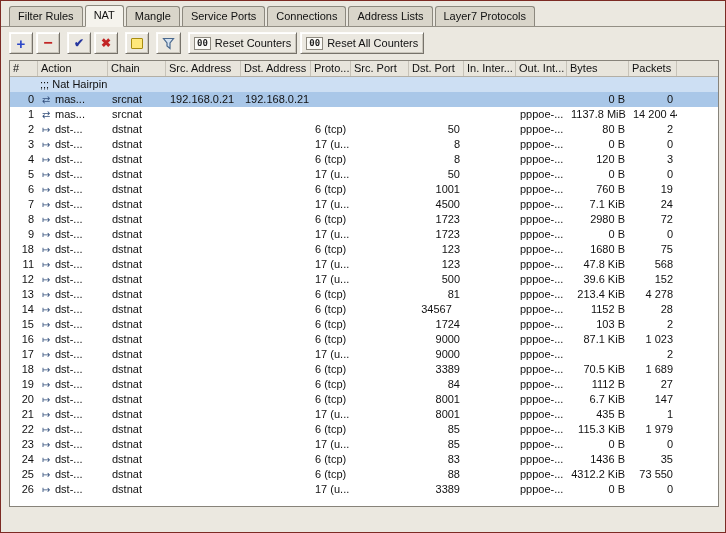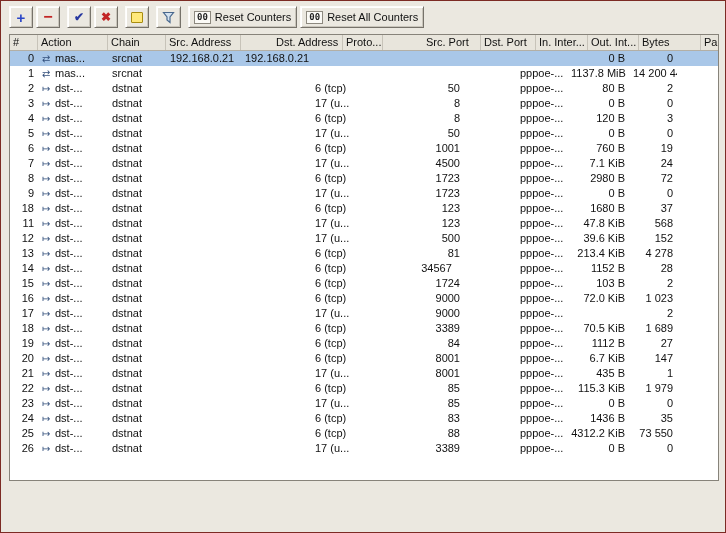--- a/index.html
+++ b/index.html
@@ -50,20 +50,29 @@
   .row.selected { background:#a9c7e8; }
   .row.comment  { background:#cddff3; }
   .row.comment .cell { padding-left:30px; }
   .act-icon { display:inline-block; width:13px; font-size:10px; color:#34507c; }
 </style>
 </head>
 <body>
 
 <div class="window">
 
+  <div class="tabbar" id="tabs">
+      <div class="tab">Filter Rules</div>
+      <div class="tab active">NAT</div>
+      <div class="tab">Mangle</div>
+      <div class="tab">Service Ports</div>
+      <div class="tab">Connections</div>
+      <div class="tab">Address Lists</div>
+      <div class="tab">Layer7 Protocols</div>
+    </div>
 
   <div class="toolbar">
     <button class="tbtn">
       <span class="glyph-add">+</span>
     </button>
     <button class="tbtn">
       <span class="glyph-remove">−</span>
     </button>
     <button class="tbtn gap">
       <span class="glyph-enable">✔</span>
@@ -88,31 +97,34 @@
       <span>Reset All Counters</span>
     </button>
   </div>
 
   <div class="grid">
     <div class="ghead" id="gridHeader">
         <div class="hcell" style="width: 28px;">#</div>
         <div class="hcell" style="width: 70px;">Action</div>
         <div class="hcell" style="width: 58px;">Chain</div>
         <div class="hcell" style="width: 75px;">Src. Address</div>
-        <div class="hcell" style="width: 70px; margin-left: 32px;">Dst. Address</div>
+        <div class="hcell" style="width: 70px;">Dst. Address</div>
         <div class="hcell" style="width: 40px;">Proto...</div>
-        <div class="hcell" style="width: 58px; margin-left: 40px;">Src. Port</div>
+        <div class="hcell" style="width: 58px;">Src. Port</div>
         <div class="hcell" style="width: 55px;">Dst. Port</div>
         <div class="hcell" style="width: 52px;">In. Inter...</div>
         <div class="hcell" style="width: 51px;">Out. Int...</div>
         <div class="hcell" style="width: 62px;">Bytes</div>
         <div class="hcell" style="width: 48px;">Packets</div>
         <div class="hcell fill"></div>
       </div>
     <div class="gbody" id="gridBody">
+        <div class="row comment">
+          <div class="cell fill">;;; Nat Hairpin</div>
+        </div>
         <div class="row selected">
           <div class="cell right" style="width: 28px;">0</div>
           <div class="cell" style="width: 70px;"><span class="act-icon">⇄</span><span>mas...</span></div>
           <div class="cell" style="width: 58px;">srcnat</div>
           <div class="cell" style="width: 75px;">192.168.0.21</div>
           <div class="cell" style="width: 70px;">192.168.0.21</div>
           <div class="cell" style="width: 40px;"></div>
           <div class="cell" style="width: 58px;"></div>
           <div class="cell right" style="width: 55px;"></div>
           <div class="cell" style="width: 52px;"></div>
@@ -261,21 +273,21 @@
           <div class="cell" style="width: 70px;"><span class="act-icon">↦</span><span>dst-...</span></div>
           <div class="cell" style="width: 58px;">dstnat</div>
           <div class="cell" style="width: 75px;"></div>
           <div class="cell" style="width: 70px;"></div>
           <div class="cell" style="width: 40px;">6 (tcp)</div>
           <div class="cell" style="width: 58px;"></div>
           <div class="cell right" style="width: 55px;">123</div>
           <div class="cell" style="width: 52px;"></div>
           <div class="cell" style="width: 51px;">pppoe-...</div>
           <div class="cell right" style="width: 62px;">1680 B</div>
-          <div class="cell right" style="width: 48px;">37</div>
+          <div class="cell right" style="width: 48px;">75</div>
           <div class="cell fill"></div>
         </div>
         <div class="row">
           <div class="cell right" style="width: 28px;">11</div>
           <div class="cell" style="width: 70px;"><span class="act-icon">↦</span><span>dst-...</span></div>
           <div class="cell" style="width: 58px;">dstnat</div>
           <div class="cell" style="width: 75px;"></div>
           <div class="cell" style="width: 70px;"></div>
           <div class="cell" style="width: 40px;">17 (u...</div>
           <div class="cell" style="width: 58px;"></div>
@@ -350,21 +362,21 @@
           <div class="cell right" style="width: 28px;">16</div>
           <div class="cell" style="width: 70px;"><span class="act-icon">↦</span><span>dst-...</span></div>
           <div class="cell" style="width: 58px;">dstnat</div>
           <div class="cell" style="width: 75px;"></div>
           <div class="cell" style="width: 70px;"></div>
           <div class="cell" style="width: 40px;">6 (tcp)</div>
           <div class="cell" style="width: 58px;"></div>
           <div class="cell right" style="width: 55px;">9000</div>
           <div class="cell" style="width: 52px;"></div>
           <div class="cell" style="width: 51px;">pppoe-...</div>
-          <div class="cell right" style="width: 62px;">72.0 KiB</div>
+          <div class="cell right" style="width: 62px;">87.1 KiB</div>
           <div class="cell right" style="width: 48px;">1 023</div>
           <div class="cell fill"></div>
         </div>
         <div class="row">
           <div class="cell right" style="width: 28px;">17</div>
           <div class="cell" style="width: 70px;"><span class="act-icon">↦</span><span>dst-...</span></div>
           <div class="cell" style="width: 58px;">dstnat</div>
           <div class="cell" style="width: 75px;"></div>
           <div class="cell" style="width: 70px;"></div>
           <div class="cell" style="width: 40px;">17 (u...</div>

